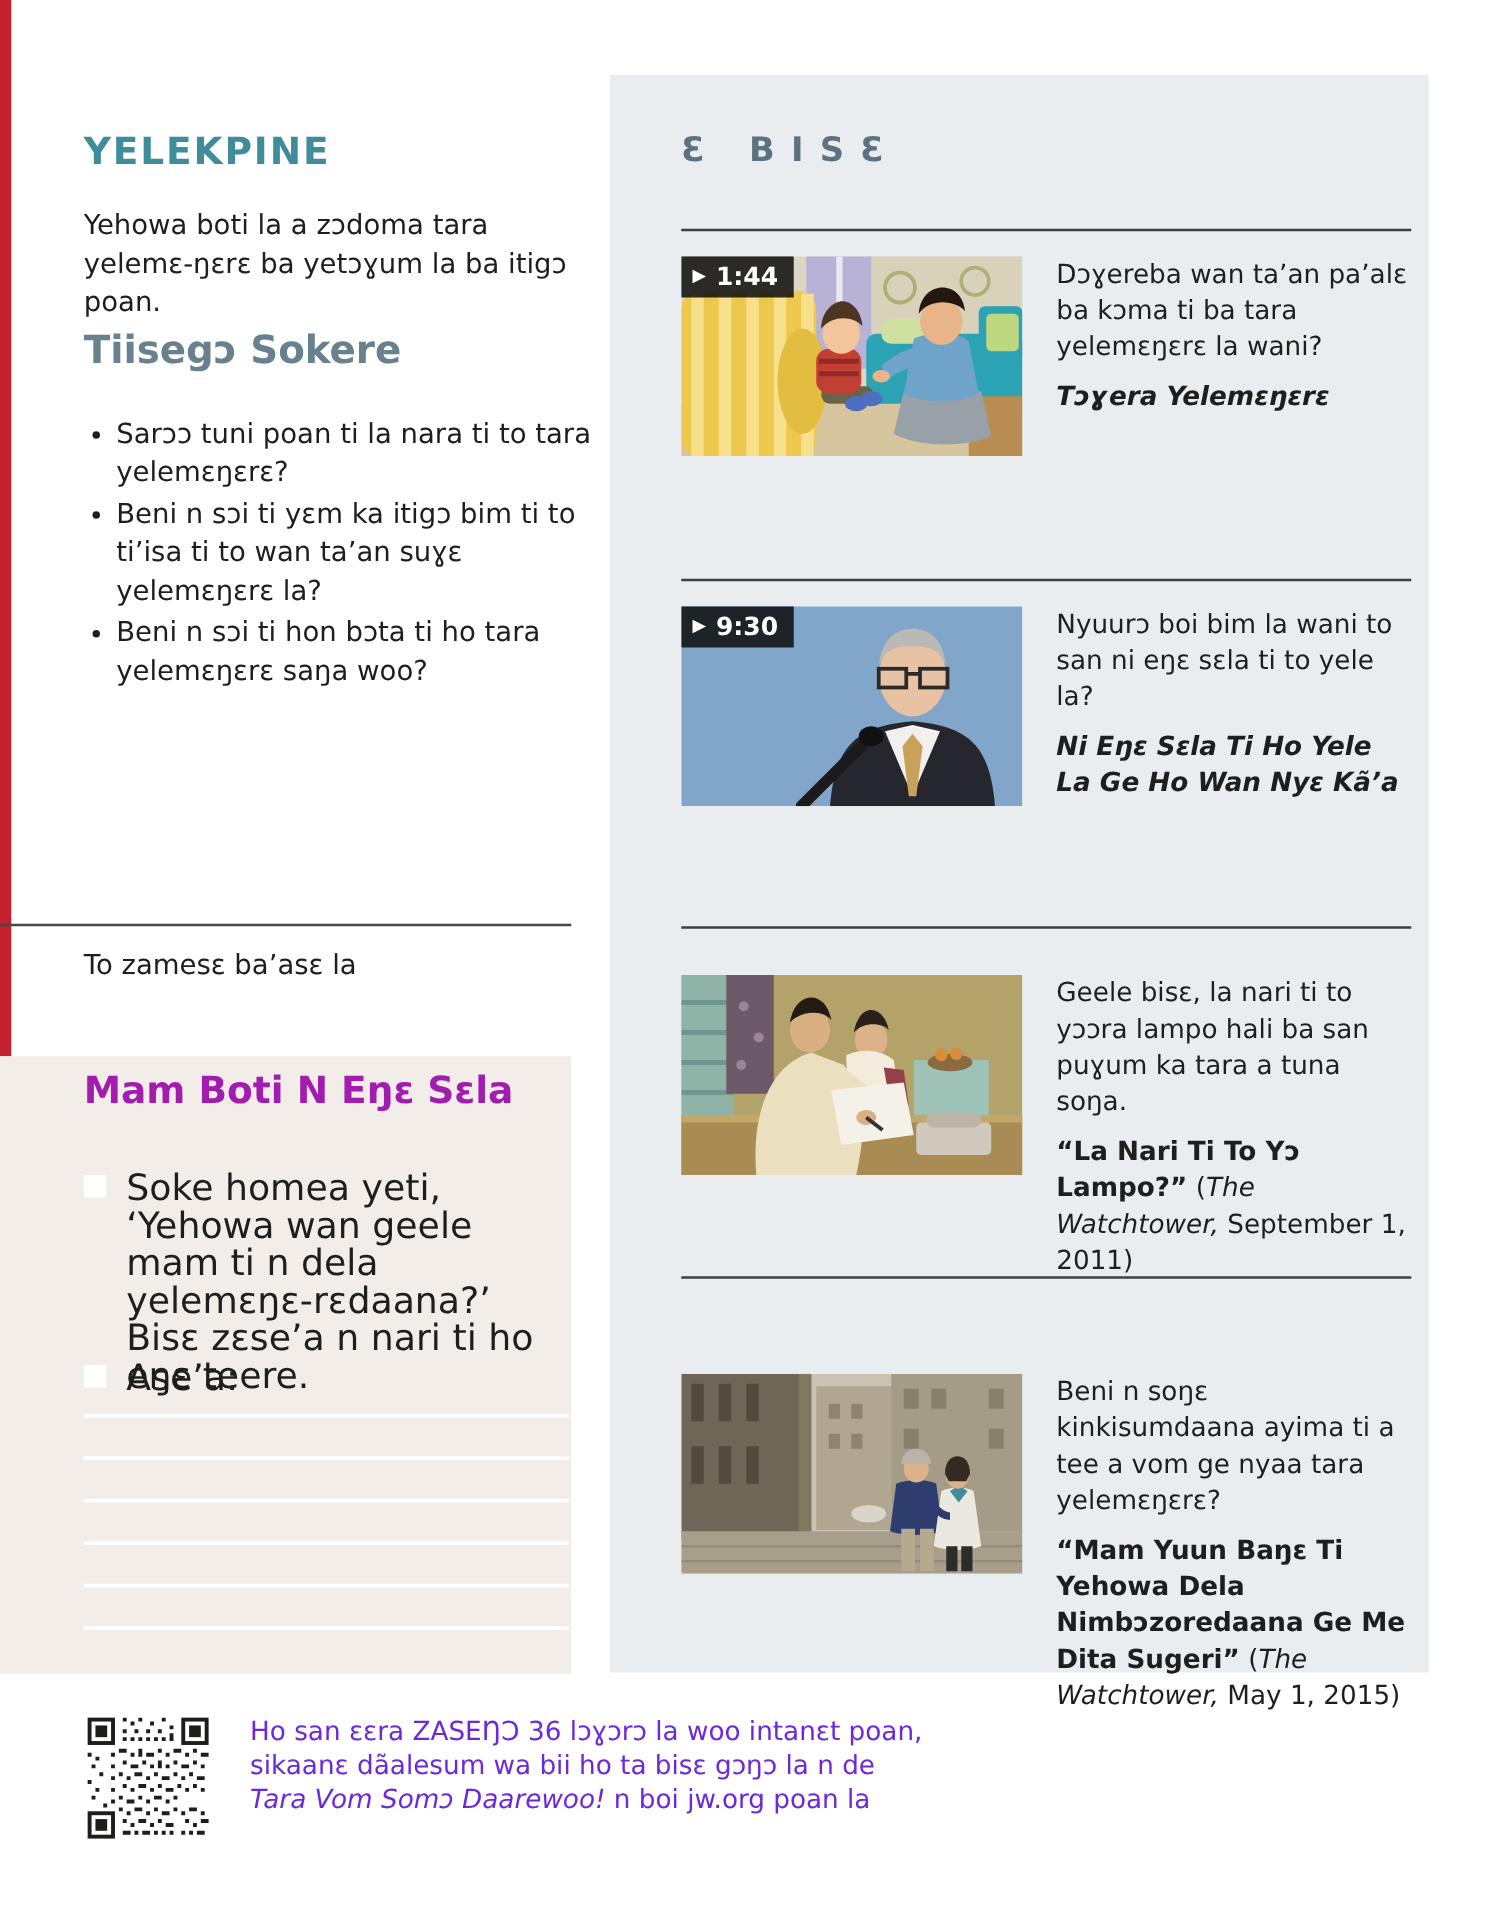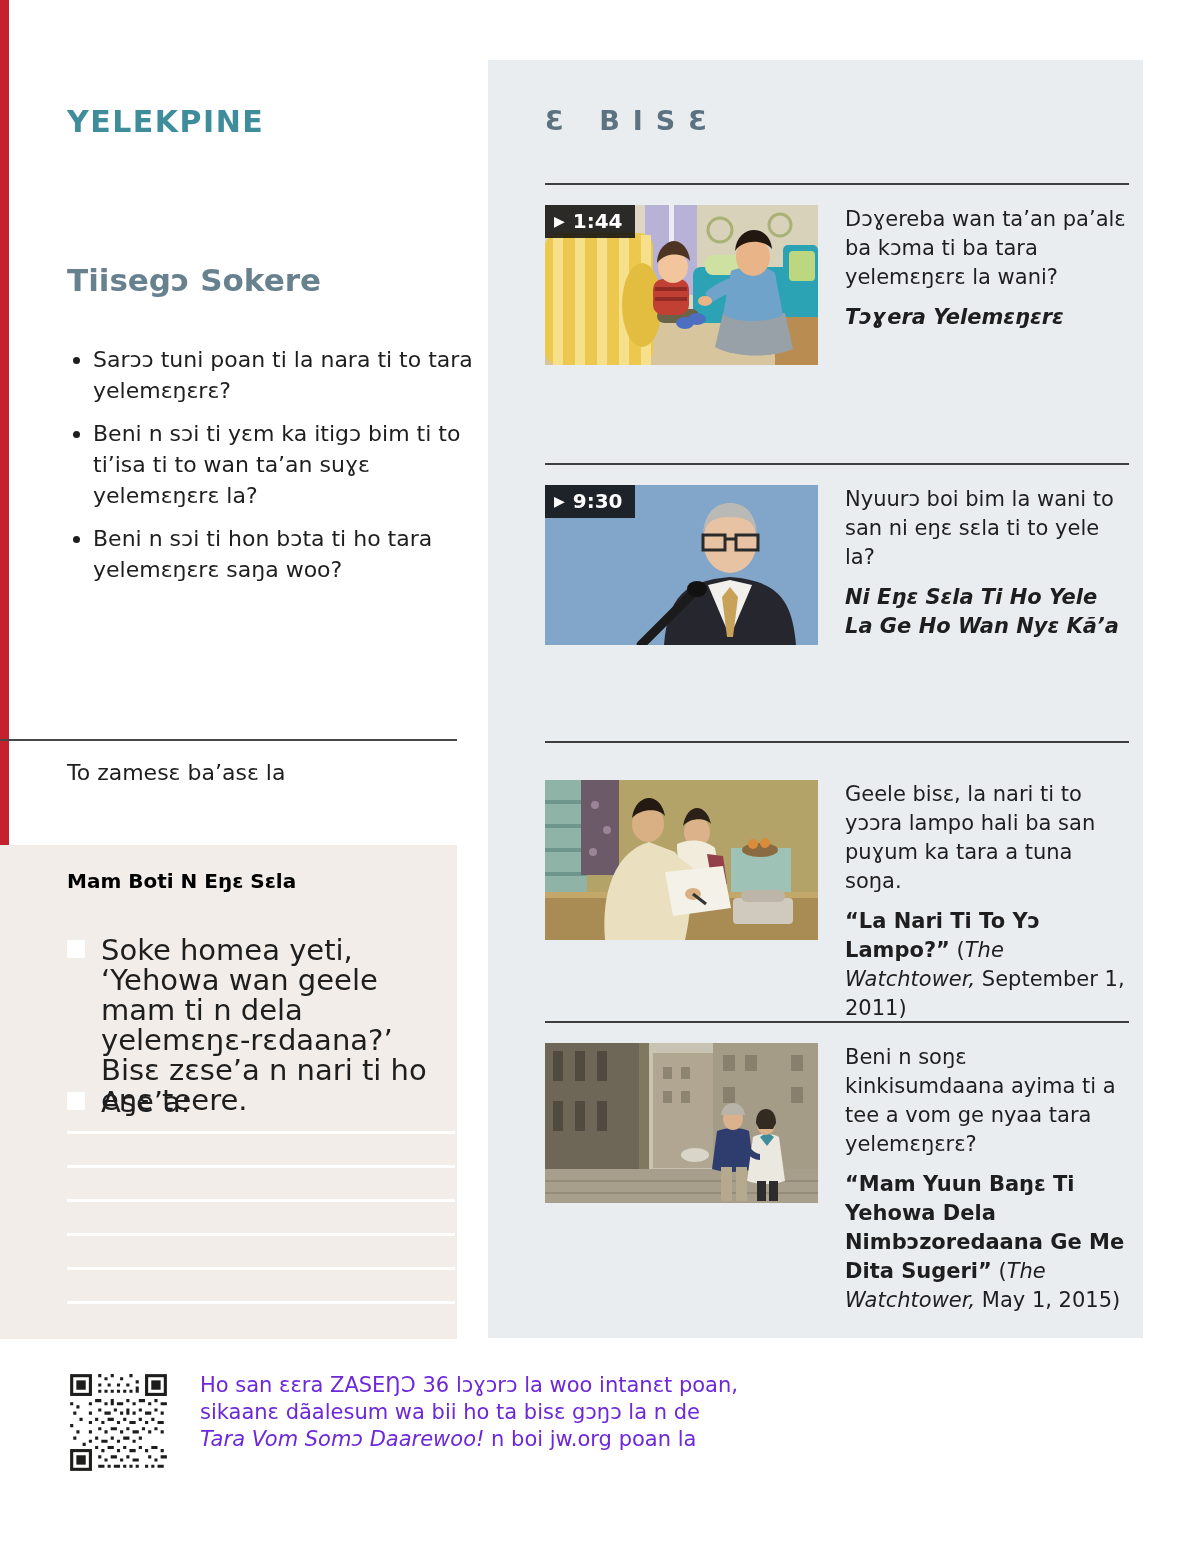--- a/index.html
+++ b/index.html
@@ -7,42 +7,42 @@
         font-family:"DejaVu Sans","Liberation Sans",sans-serif;color:#1e1e1e;}
   .stripe{position:absolute;left:0;top:0;width:9px;height:845px;background:#c4202e;}
 
   
   .h-teal{position:absolute;left:67px;top:104px;margin:0;font-size:30px;font-weight:700;
           letter-spacing:1.5px;color:#3f8d9b;}
   .intro{position:absolute;left:67px;top:165px;width:398px;margin:0;font-size:22px;line-height:31px;}
   .h-slate{position:absolute;left:67px;top:262px;margin:0;font-size:31px;font-weight:700;color:#67818f;}
   .qlist{position:absolute;left:67px;top:332px;width:398px;margin:0;padding:0 0 0 26px;
          font-size:22px;line-height:31px;}
-  .qlist li{margin:12px 0 2px 0;}
+  .qlist li{margin:0 0 2px 0;}
   .divider{position:absolute;left:0;top:739px;width:457px;height:2px;background:#474747;}
   .apply-note{position:absolute;left:67px;top:758px;margin:0;font-size:22px;line-height:30px;}
 
   
   .box{position:absolute;left:0;top:845px;width:457px;height:494px;background:#f2ede8;}
-  .box h2{position:absolute;left:67px;top:24px;margin:0;font-size:20px;font-weight:700;color:#000000;}
+  .box h2{position:absolute;left:67px;top:10px;margin:0;font-size:30px;font-weight:700;color:#a21caf;}
   .box-item{position:absolute;left:67px;width:372px;display:flex;gap:16px;font-size:29px;line-height:30px;}
   .box-item.i1{top:90px;}
   .box-item.i2{top:242px;}
   .cb{flex:0 0 18px;width:18px;height:18px;background:#ffffff;margin-top:5px;}
   .lines{position:absolute;left:67px;top:286px;width:388px;}
   .wline{height:3px;background:#ffffff;margin-bottom:31px;}
 
   
   .panel{position:absolute;left:488px;top:60px;width:655px;height:1278px;background:#e9edf0;}
   .panel h2{position:absolute;left:57px;top:45px;margin:0;font-size:27px;font-weight:700;
             letter-spacing:13px;color:#5d7280;}
   .rule{position:absolute;left:57px;width:584px;height:2px;background:#3f3f3f;}
   .r1{top:123px;} .r2{top:403px;} .r3{top:681px;} .r4{top:961px;}
   .entry{position:absolute;left:57px;width:586px;display:flex;gap:27px;}
-  .e1{top:145px;} .e2{top:425px;} .e3{top:720px;} .e4{top:983px;justify-content:space-between;}
+  .e1{top:145px;} .e2{top:425px;} .e3{top:720px;} .e4{top:1039px;justify-content:space-between;}
   .thumb{position:relative;flex:0 0 273px;width:273px;height:160px;overflow:hidden;}
   .thumb svg{display:block;width:273px;height:160px;}
   .badge{position:absolute;top:0;left:0;background:rgba(12,12,12,.85);color:#fff;
          font-size:20px;font-weight:600;padding:4px 12px 5px 9px;display:flex;align-items:center;gap:8px;}
   .play{font-size:14px;line-height:1;}
   .etext{flex:1 1 auto;font-size:21px;line-height:29px;}
   .etext .q{margin:0 0 11px 0;}
   .ref{margin:0;font-weight:700;}
   .video-ref{font-style:italic;}
   .ref .i{font-style:italic;font-weight:400;}
@@ -54,20 +54,21 @@
         font-size:21px;line-height:27px;}
   .foot .it{font-style:italic;}
 </style>
 </head>
 <body>
 
 <div class="page">
   <div class="stripe"></div>
 
   <h1 class="h-teal">YELEKPINE</h1>
+  <p class="intro">Yehowa boti la a zɔdoma tara yelemɛ-ŋɛrɛ ba yetɔɣum la ba itigɔ poan.</p>
   <h2 class="h-slate">Tiisegɔ Sokere</h2>
   <ul class="qlist">
     <li>Sarɔɔ tuni poan ti la nara ti to tara yelemɛŋɛrɛ?</li>
     <li>Beni n sɔi ti yɛm ka itigɔ bim ti to ti’isa ti to wan ta’an suɣɛ yelemɛŋɛrɛ la?</li>
     <li>Beni n sɔi ti hon bɔta ti ho tara yelemɛŋɛrɛ saŋa woo?</li>
   </ul>
   <div class="divider"></div>
   <p class="apply-note">To zamesɛ ba’asɛ la</p>
 
   <div class="box">

